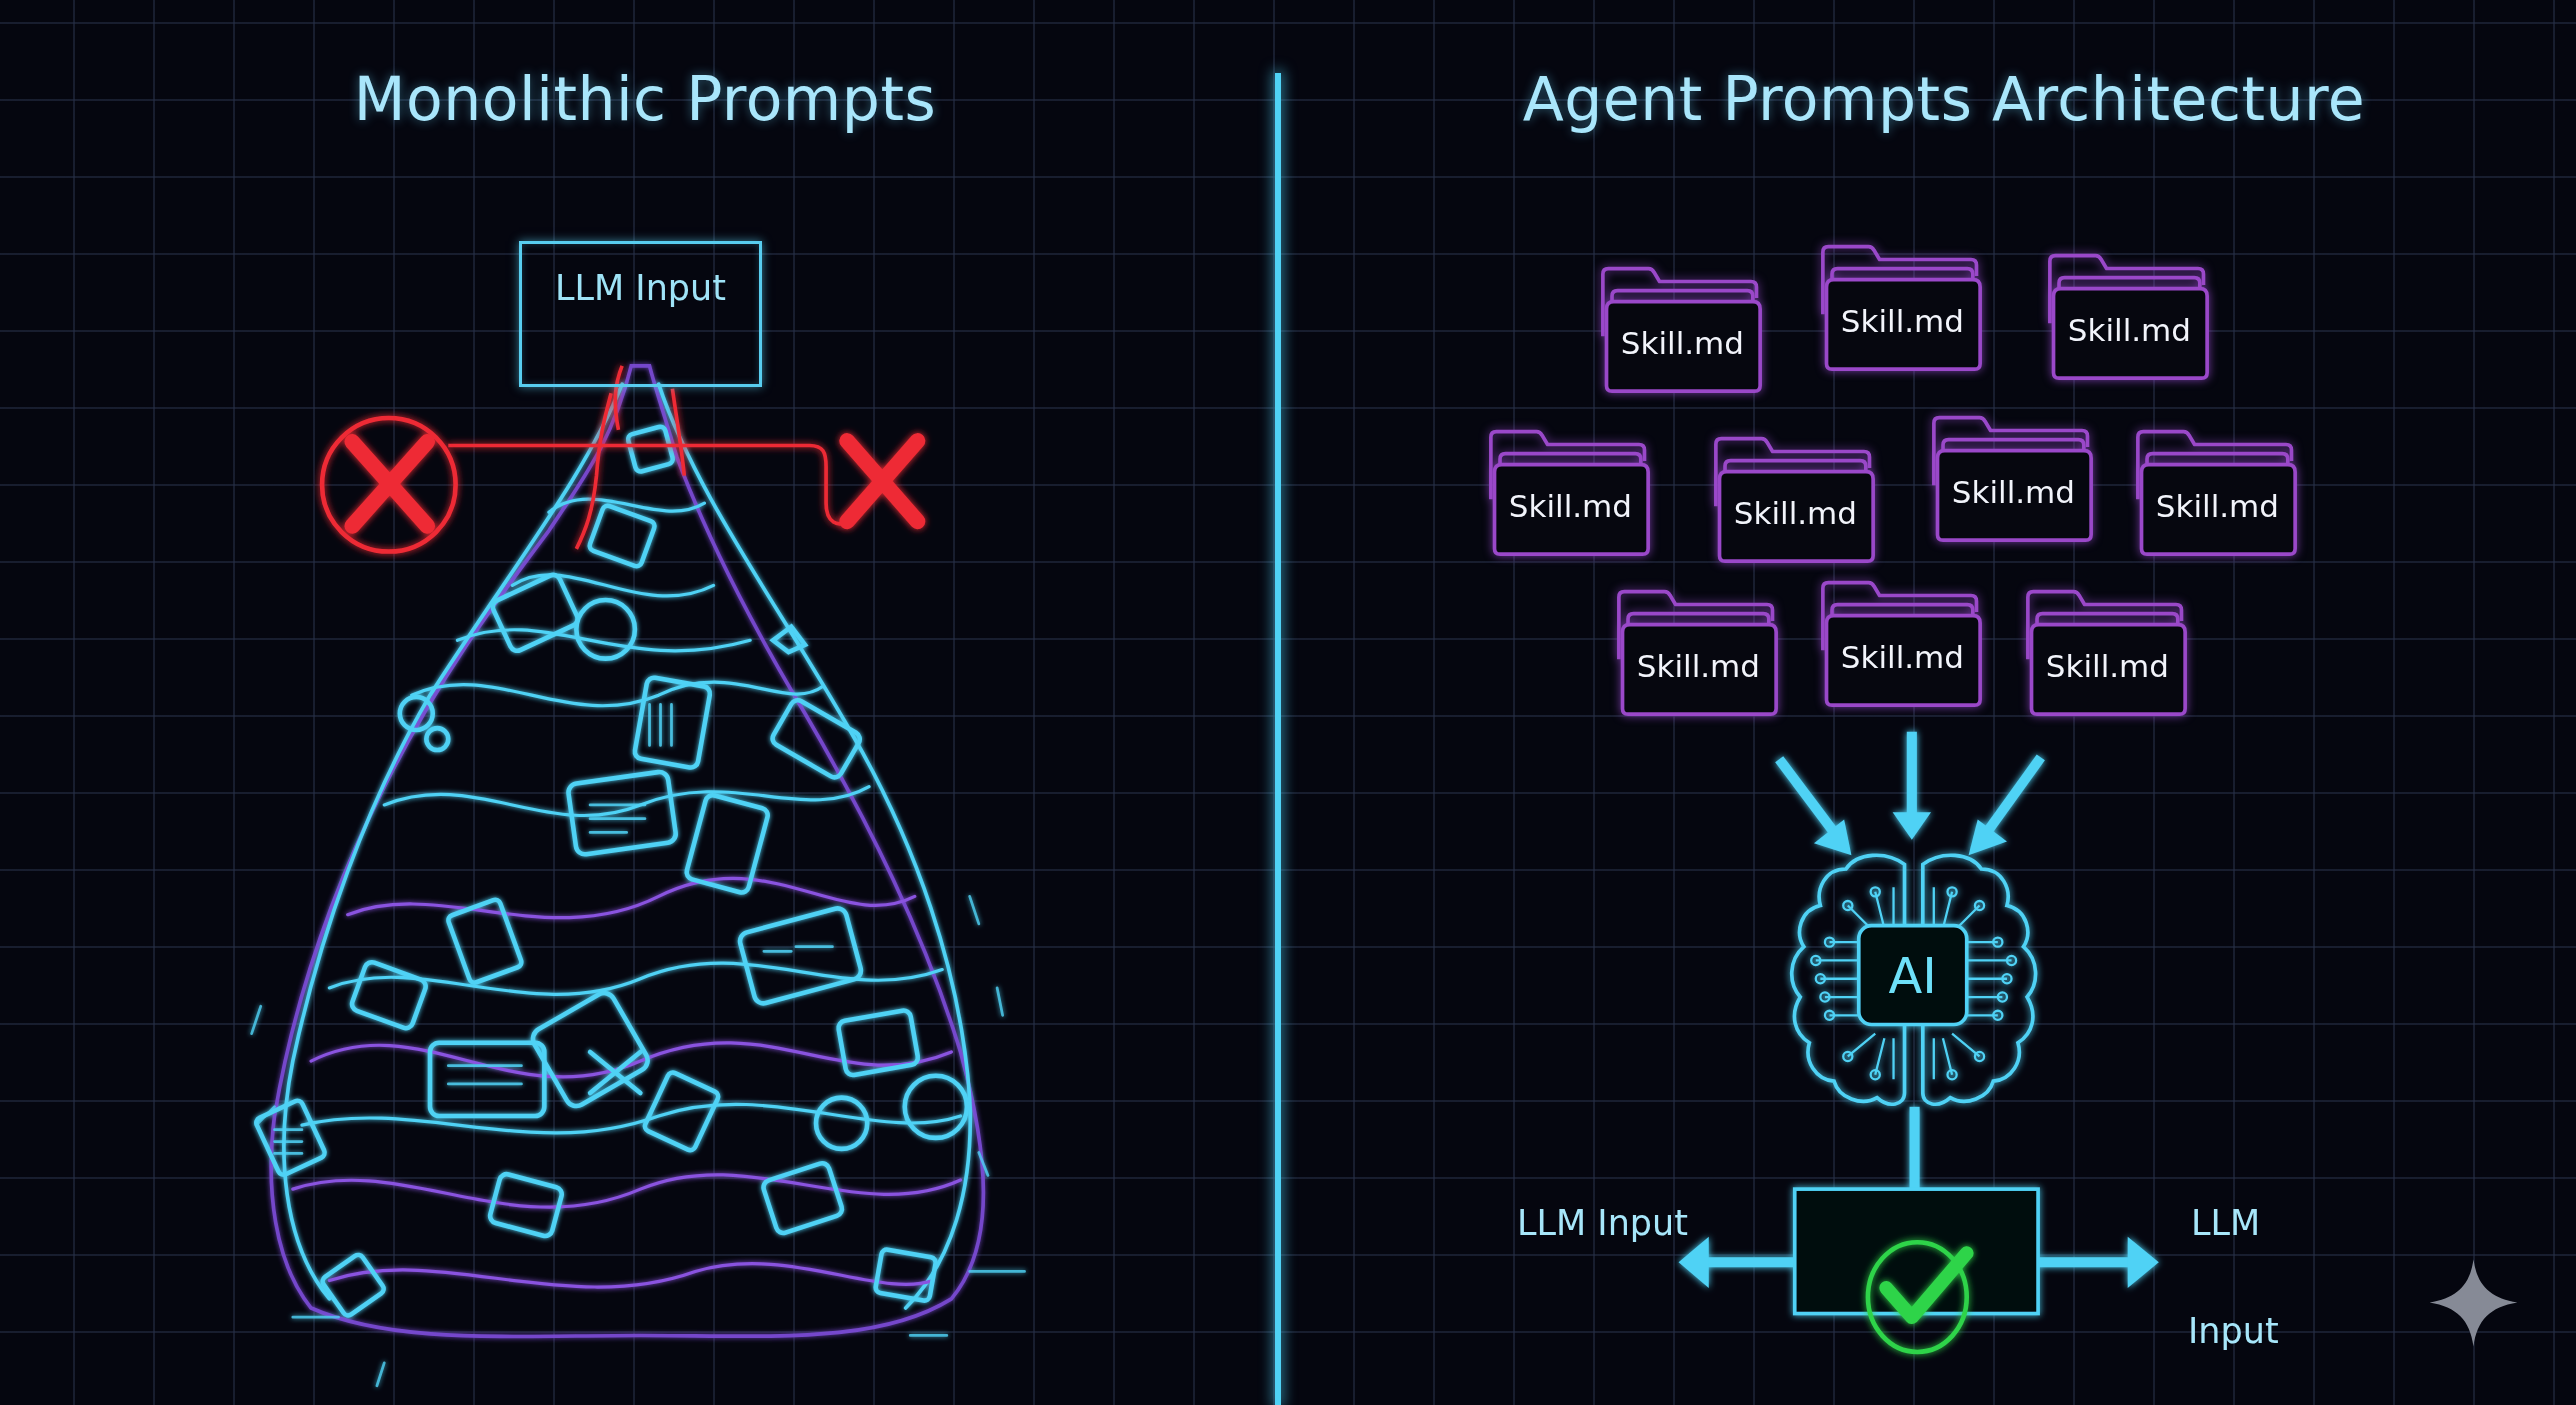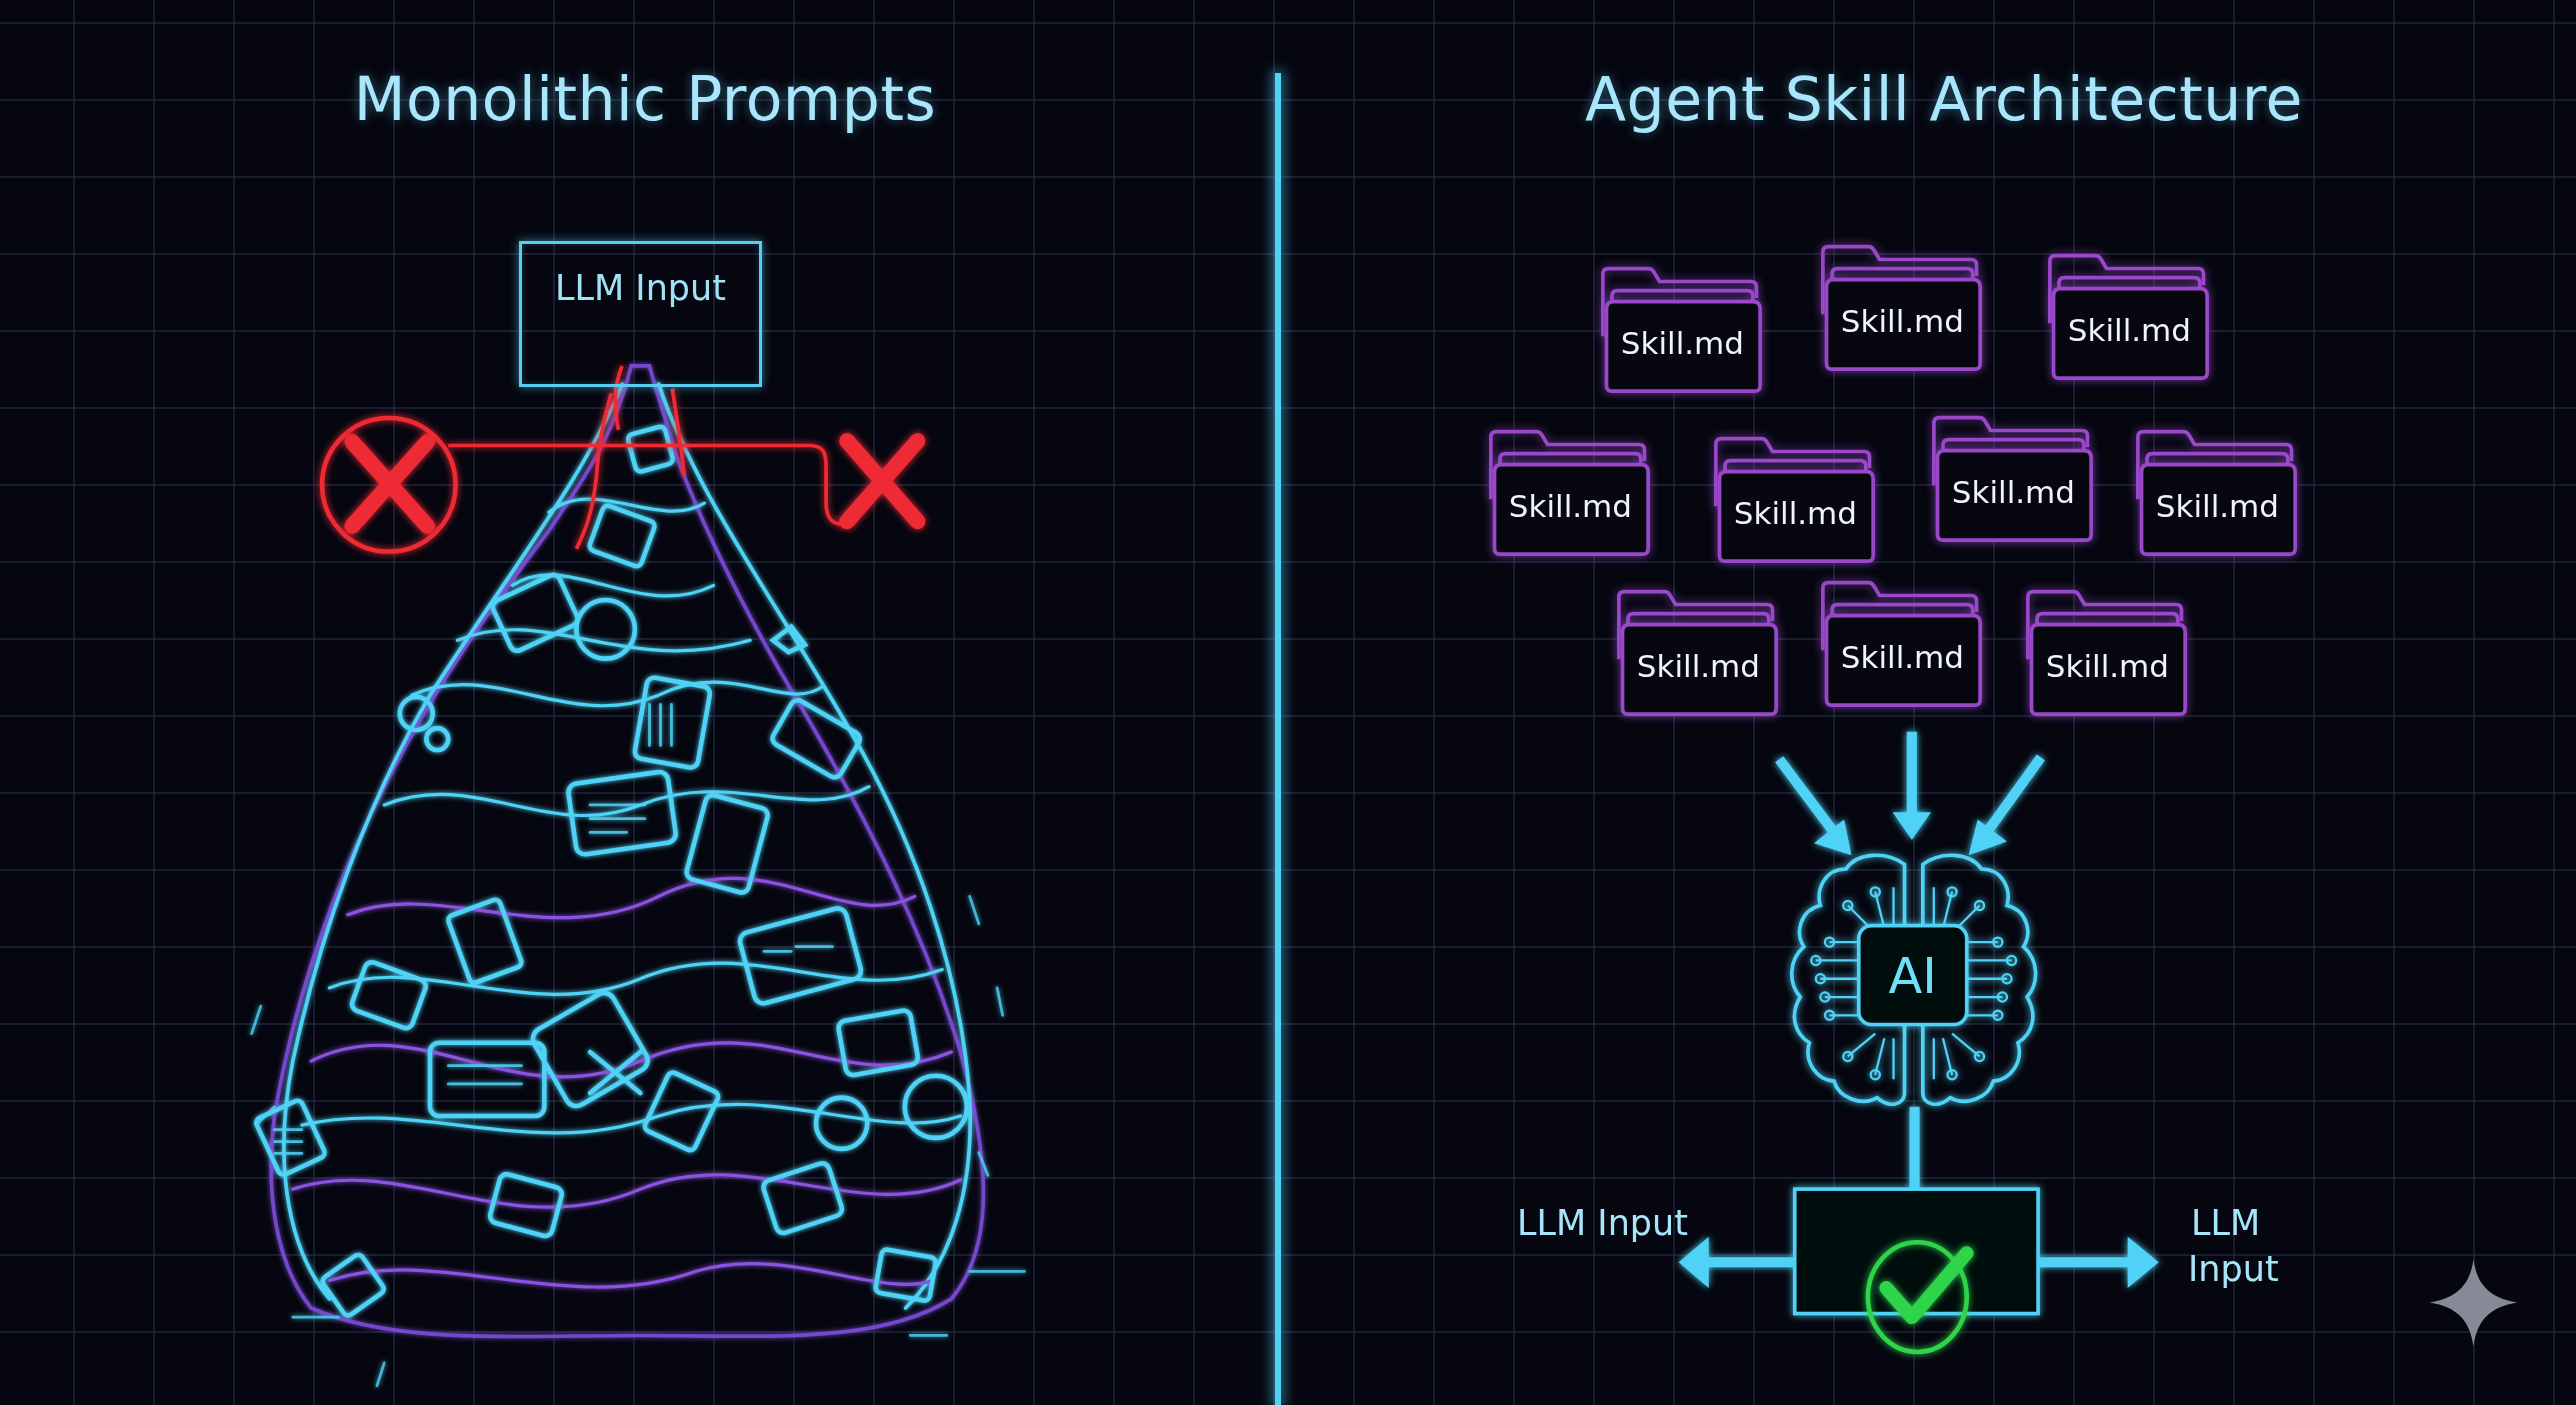--- a/index.html
+++ b/index.html
@@ -19,21 +19,21 @@
   .folder .lbl{position:absolute;left:5.5px;right:3.7px;top:60px;text-align:center;font-size:31px;color:#f2f4fb;white-space:nowrap;}
   .side-label{position:absolute;font-size:35px;color:#a7e6fa;line-height:46px;}
   svg.layer{position:absolute;left:0;top:0;}
 </style>
 </head>
 <body>
 
 <div class="grid"></div>
 
 <div class="title" style="left:645px;">Monolithic Prompts</div>
-<div class="title" style="left:1944px;">Agent Skill Architecture</div>
+<div class="title" style="left:1944px;">Agent Prompts Architecture</div>
 
 <div class="divider"></div>
 
 <svg class="layer" width="2576" height="1405" viewBox="0 0 2816 1536">
   <defs>
     <filter id="glowR" x="-50%" y="-50%" width="200%" height="200%">
         <feGaussianBlur stdDeviation="4" result="b"></feGaussianBlur>
         <feMerge>
           <feMergeNode in="b"></feMergeNode>
           <feMergeNode in="SourceGraphic"></feMergeNode>
@@ -292,14 +292,14 @@
   <g filter="url(#glowB)">
     <ellipse cx="2096" cy="1418" rx="54" ry="60" fill="none" stroke="#2fd44a" stroke-width="5"></ellipse>
     <path d="M2062 1408 L2090 1440 L2150 1370" fill="none" stroke="#2fd44a" stroke-width="15" stroke-linecap="round" stroke-linejoin="round"></path>
   </g>
 
   <path d="M2704 1377 C2708 1405 2722 1419 2752 1424 C2722 1429 2708 1443 2704 1472 C2700 1443 2686 1429 2656 1424 C2686 1419 2700 1405 2704 1377 Z" fill="#868a96"></path>
 </svg>
 
 <div class="side-label" style="left:1517px;top:1200px;">LLM Input</div>
 <div class="side-label" style="left:2191px;top:1200px;text-align:right;">LLM</div>
-<div class="side-label" style="left:2188px;top:1246px;">Input</div>
+<div class="side-label" style="left:2188px;top:1308px;">Input</div>
 
 
 </body></html>

